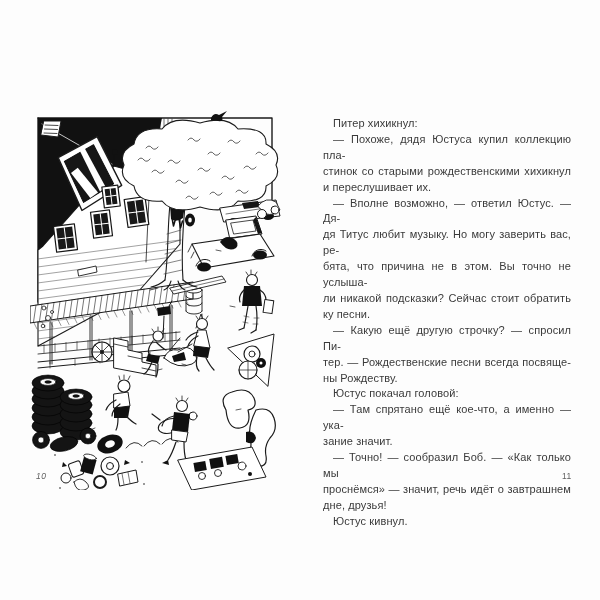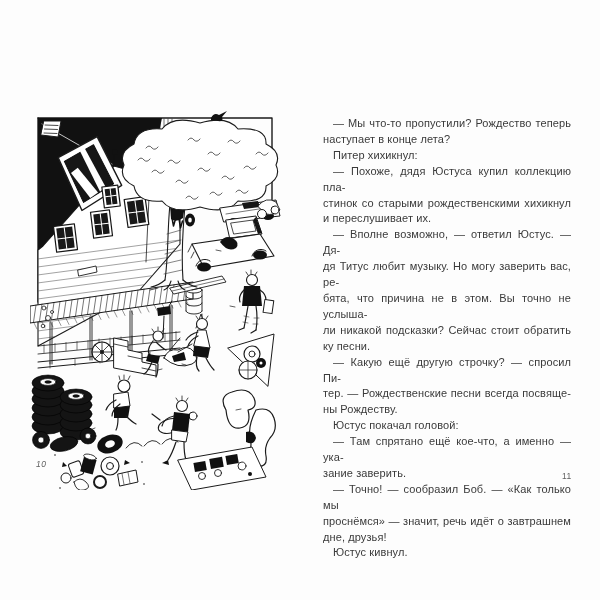--- a/index.html
+++ b/index.html
@@ -12,21 +12,21 @@
   .illustration{position:absolute;left:30px;top:110px;}
   .text-block{
     position:absolute;left:323px;top:116px;width:248px;
     color:#3a3a3a;font-size:11px;line-height:15.9px;letter-spacing:.1px;
   }
   .para{margin:0;}
   .pline{text-align:justify;text-align-last:justify;}
   .pline.last{text-align-last:left;}
   .pline.first{text-indent:10px;}
   .pagenum{position:absolute;color:#5f5f5f;font-size:8.5px;letter-spacing:.5px;}
-  .pagenum.left{left:36px;top:459px;font-style:italic;}
+  .pagenum.left{left:36px;top:471px;font-style:italic;}
   .pagenum.right{left:562px;top:471px;}
 </style>
 </head>
 <body>
 
 <div class="spread">
 
   <div>
     <svg class="illustration" width="260" height="380" viewBox="0 0 260 380" stroke-linecap="round" stroke-linejoin="round">
       <defs>
@@ -298,24 +298,20 @@
         <path d="M152,254 l4,1 M186,140 l5,1 M200,196 l5,1 M60,320 l5,-2 M128,260 l4,-1 M206,300 l5,-1" stroke-width="0.7" fill="none"></path>
       </g>
     </svg>
 
     <div class="pagenum left">10</div>
   </div>
 
   <div>
     <div class="text-block">
         <div class="para">
-          <div class="pline first">— Мы что-то пропустили? Рождество теперь</div>
-          <div class="pline last">наступает в конце лета?</div>
-        </div>
-        <div class="para">
           <div class="pline last first">Питер хихикнул:</div>
         </div>
         <div class="para">
           <div class="pline first">— Похоже, дядя Юстуса купил коллекцию пла-</div>
           <div class="pline">стинок со старыми рождественскими хихикнул</div>
           <div class="pline last">и переслушивает их.</div>
         </div>
         <div class="para">
           <div class="pline first">— Вполне возможно, — ответил Юстус. — Дя-</div>
           <div class="pline">дя Титус любит музыку. Но могу заверить вас, ре-</div>
@@ -326,21 +322,21 @@
         <div class="para">
           <div class="pline first">— Какую ещё другую строчку? — спросил Пи-</div>
           <div class="pline">тер. — Рождественские песни всегда посвяще-</div>
           <div class="pline last">ны Рождеству.</div>
         </div>
         <div class="para">
           <div class="pline last first">Юстус покачал головой:</div>
         </div>
         <div class="para">
           <div class="pline first">— Там спрятано ещё кое-что, а именно — ука-</div>
-          <div class="pline last">зание заверить.</div>
+          <div class="pline last">зание значит.</div>
         </div>
         <div class="para">
           <div class="pline first">— Точно! — сообразил Боб. — «Как только мы</div>
           <div class="pline">проснёмся» — значит, речь идёт о завтрашнем</div>
           <div class="pline last">дне, друзья!</div>
         </div>
         <div class="para">
           <div class="pline last first">Юстус кивнул.</div>
         </div>
       </div>

